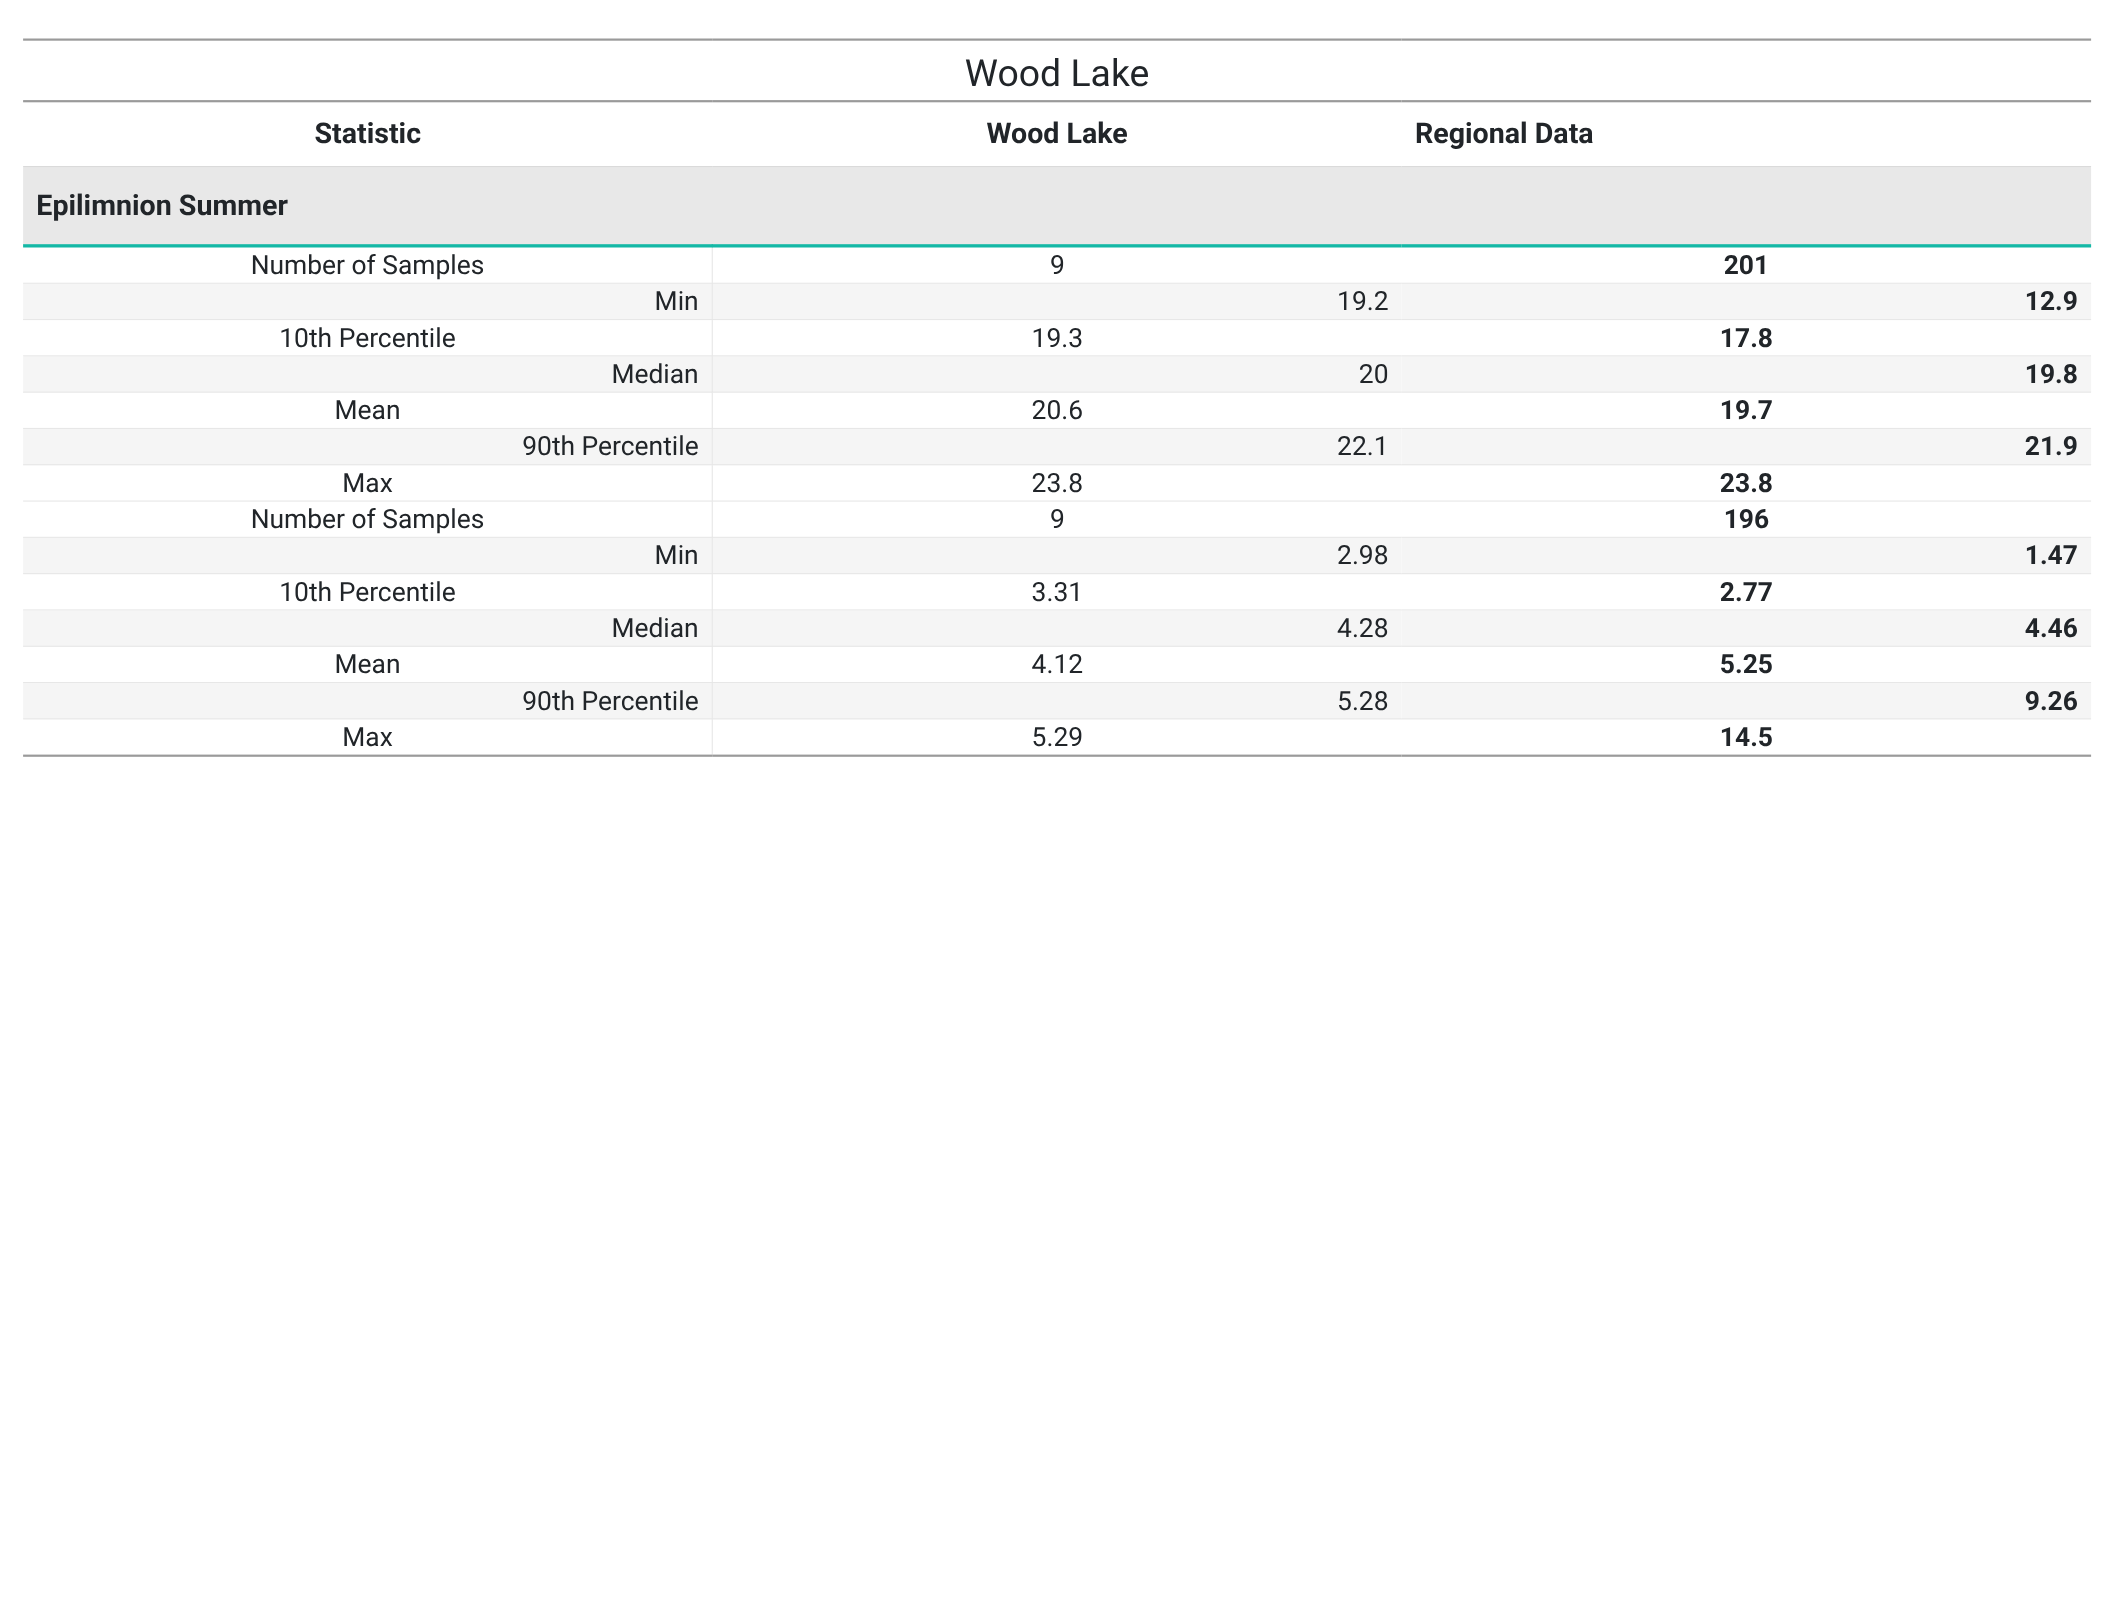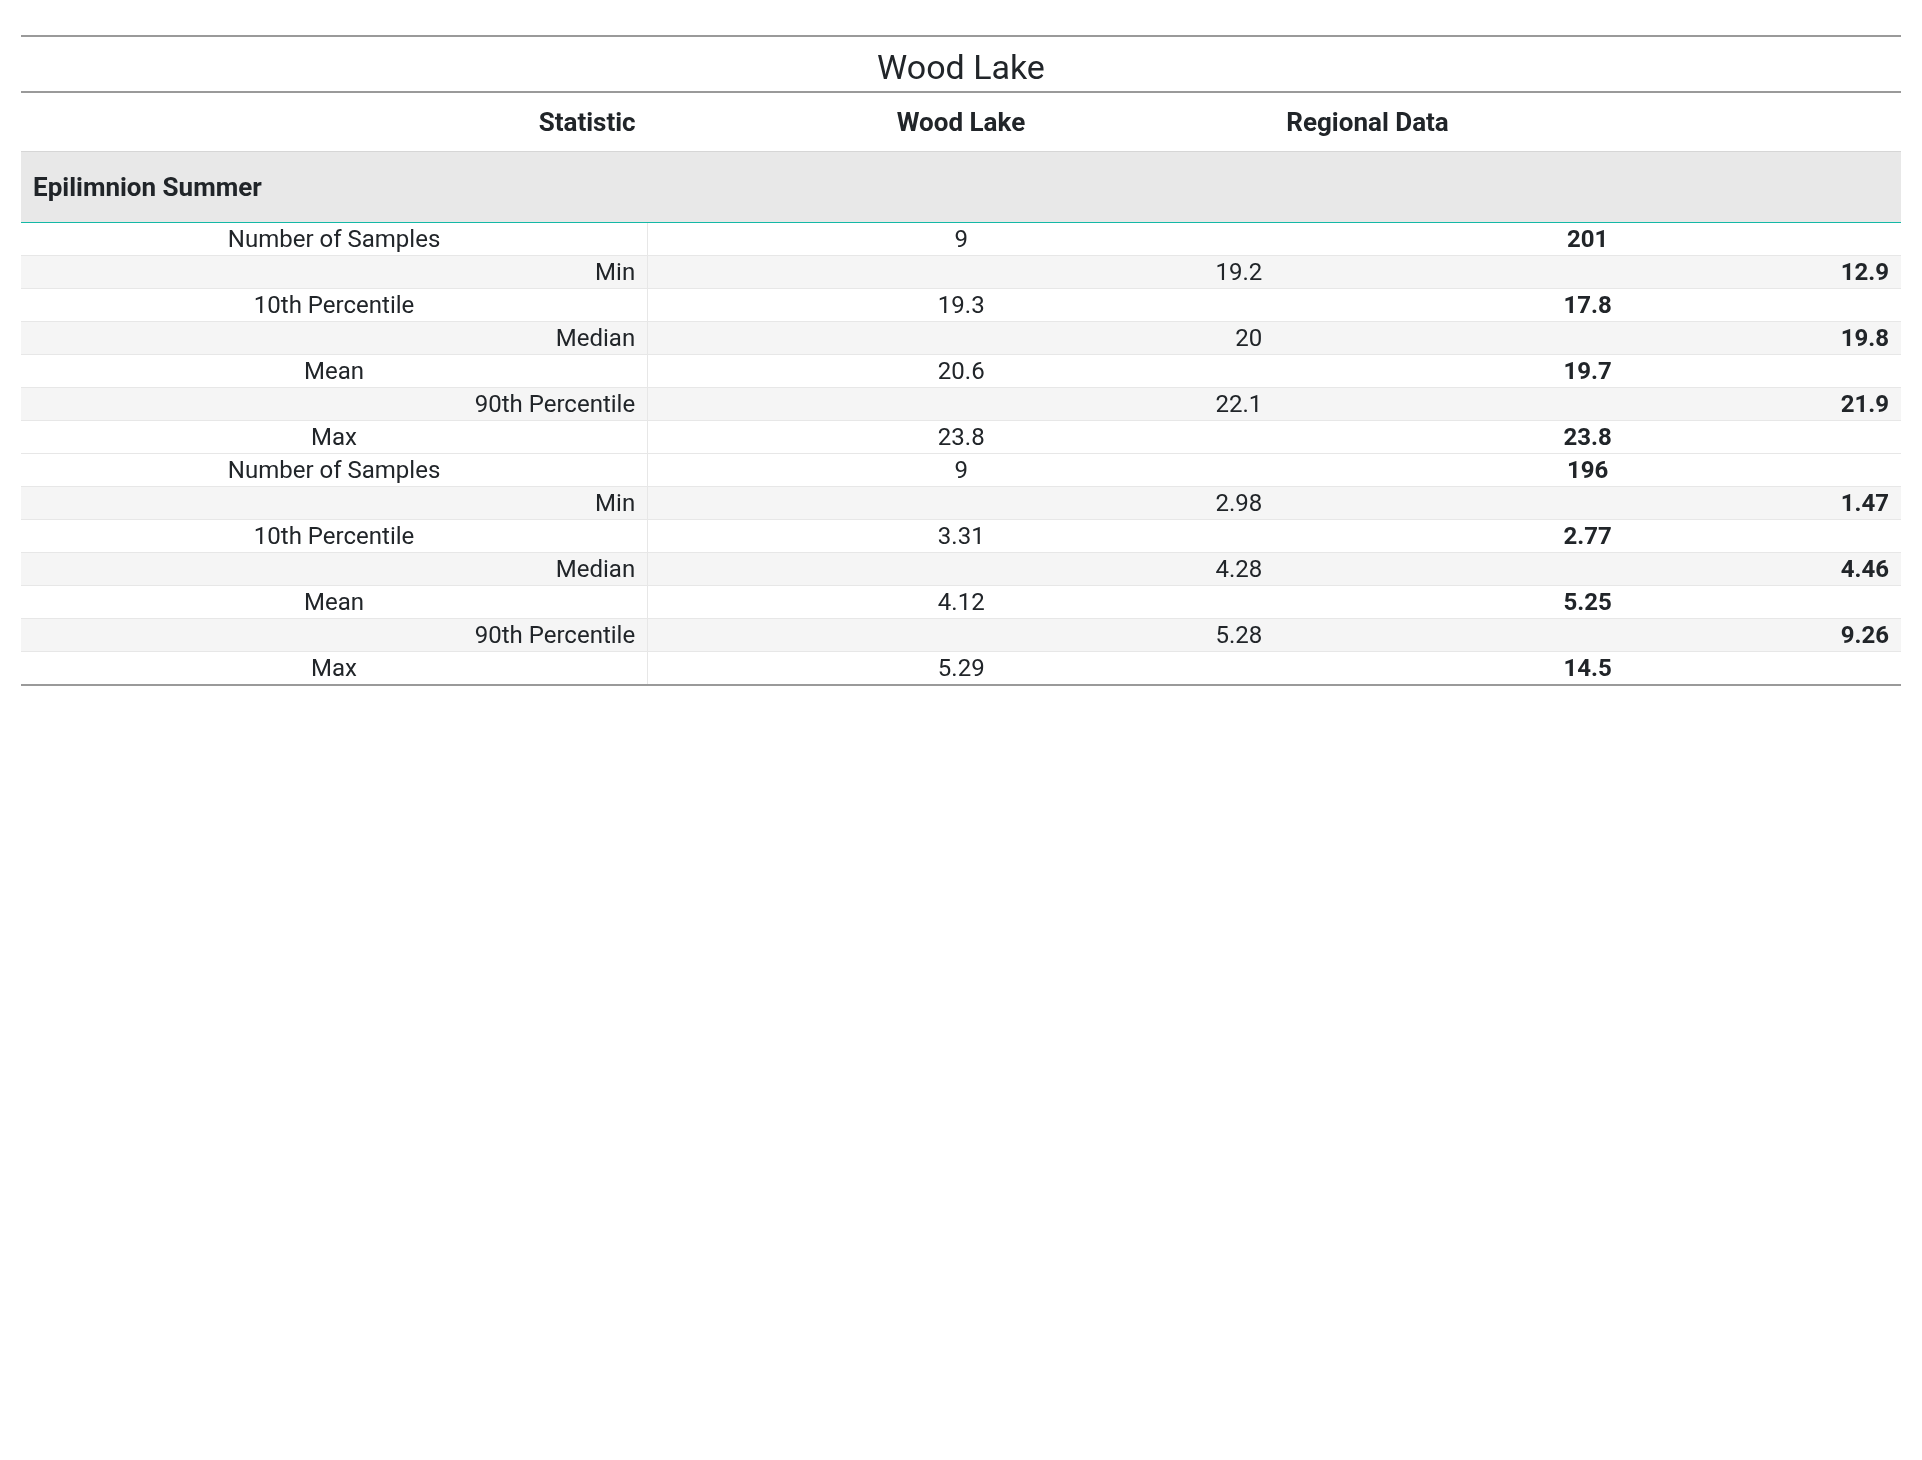--- a/index.html
+++ b/index.html
@@ -45,40 +45,40 @@
       border-top: 2px solid #9a9a9a;
       border-bottom: 1px solid #dee2e6;
     }
     .header-row th {
       font-weight: 700;
       font-size: 26px;
       padding: 14px 12px;
       color: #212529;
     }
     .header-row th.col-stat {
-      text-align: right;
+      text-align: center;
       width: 32%;
     }
     .header-row th.col-local {
       text-align: center;
       width: 34%;
     }
     .header-row th.col-regional {
       text-align: left;
       width: 34%;
     }
     .group-row td {
       background: #e8e8e8;
       font-weight: 700;
       font-size: 26px;
       padding: 20px 12px;
       text-align: left;
       color: #212529;
       border-top: 1px solid #d6d6d6;
-      border-bottom: 1px solid #14b8a6;
+      border-bottom: 3px solid #14b8a6;
     }
     .data-row td {
       padding: 2px 12px;
       font-size: 24px;
       font-weight: 400;
       color: #212529;
       border-top: 1px solid #e7e7e7;
       border-bottom: 1px solid #e7e7e7;
     }
     .data-row td.cell-stat {

